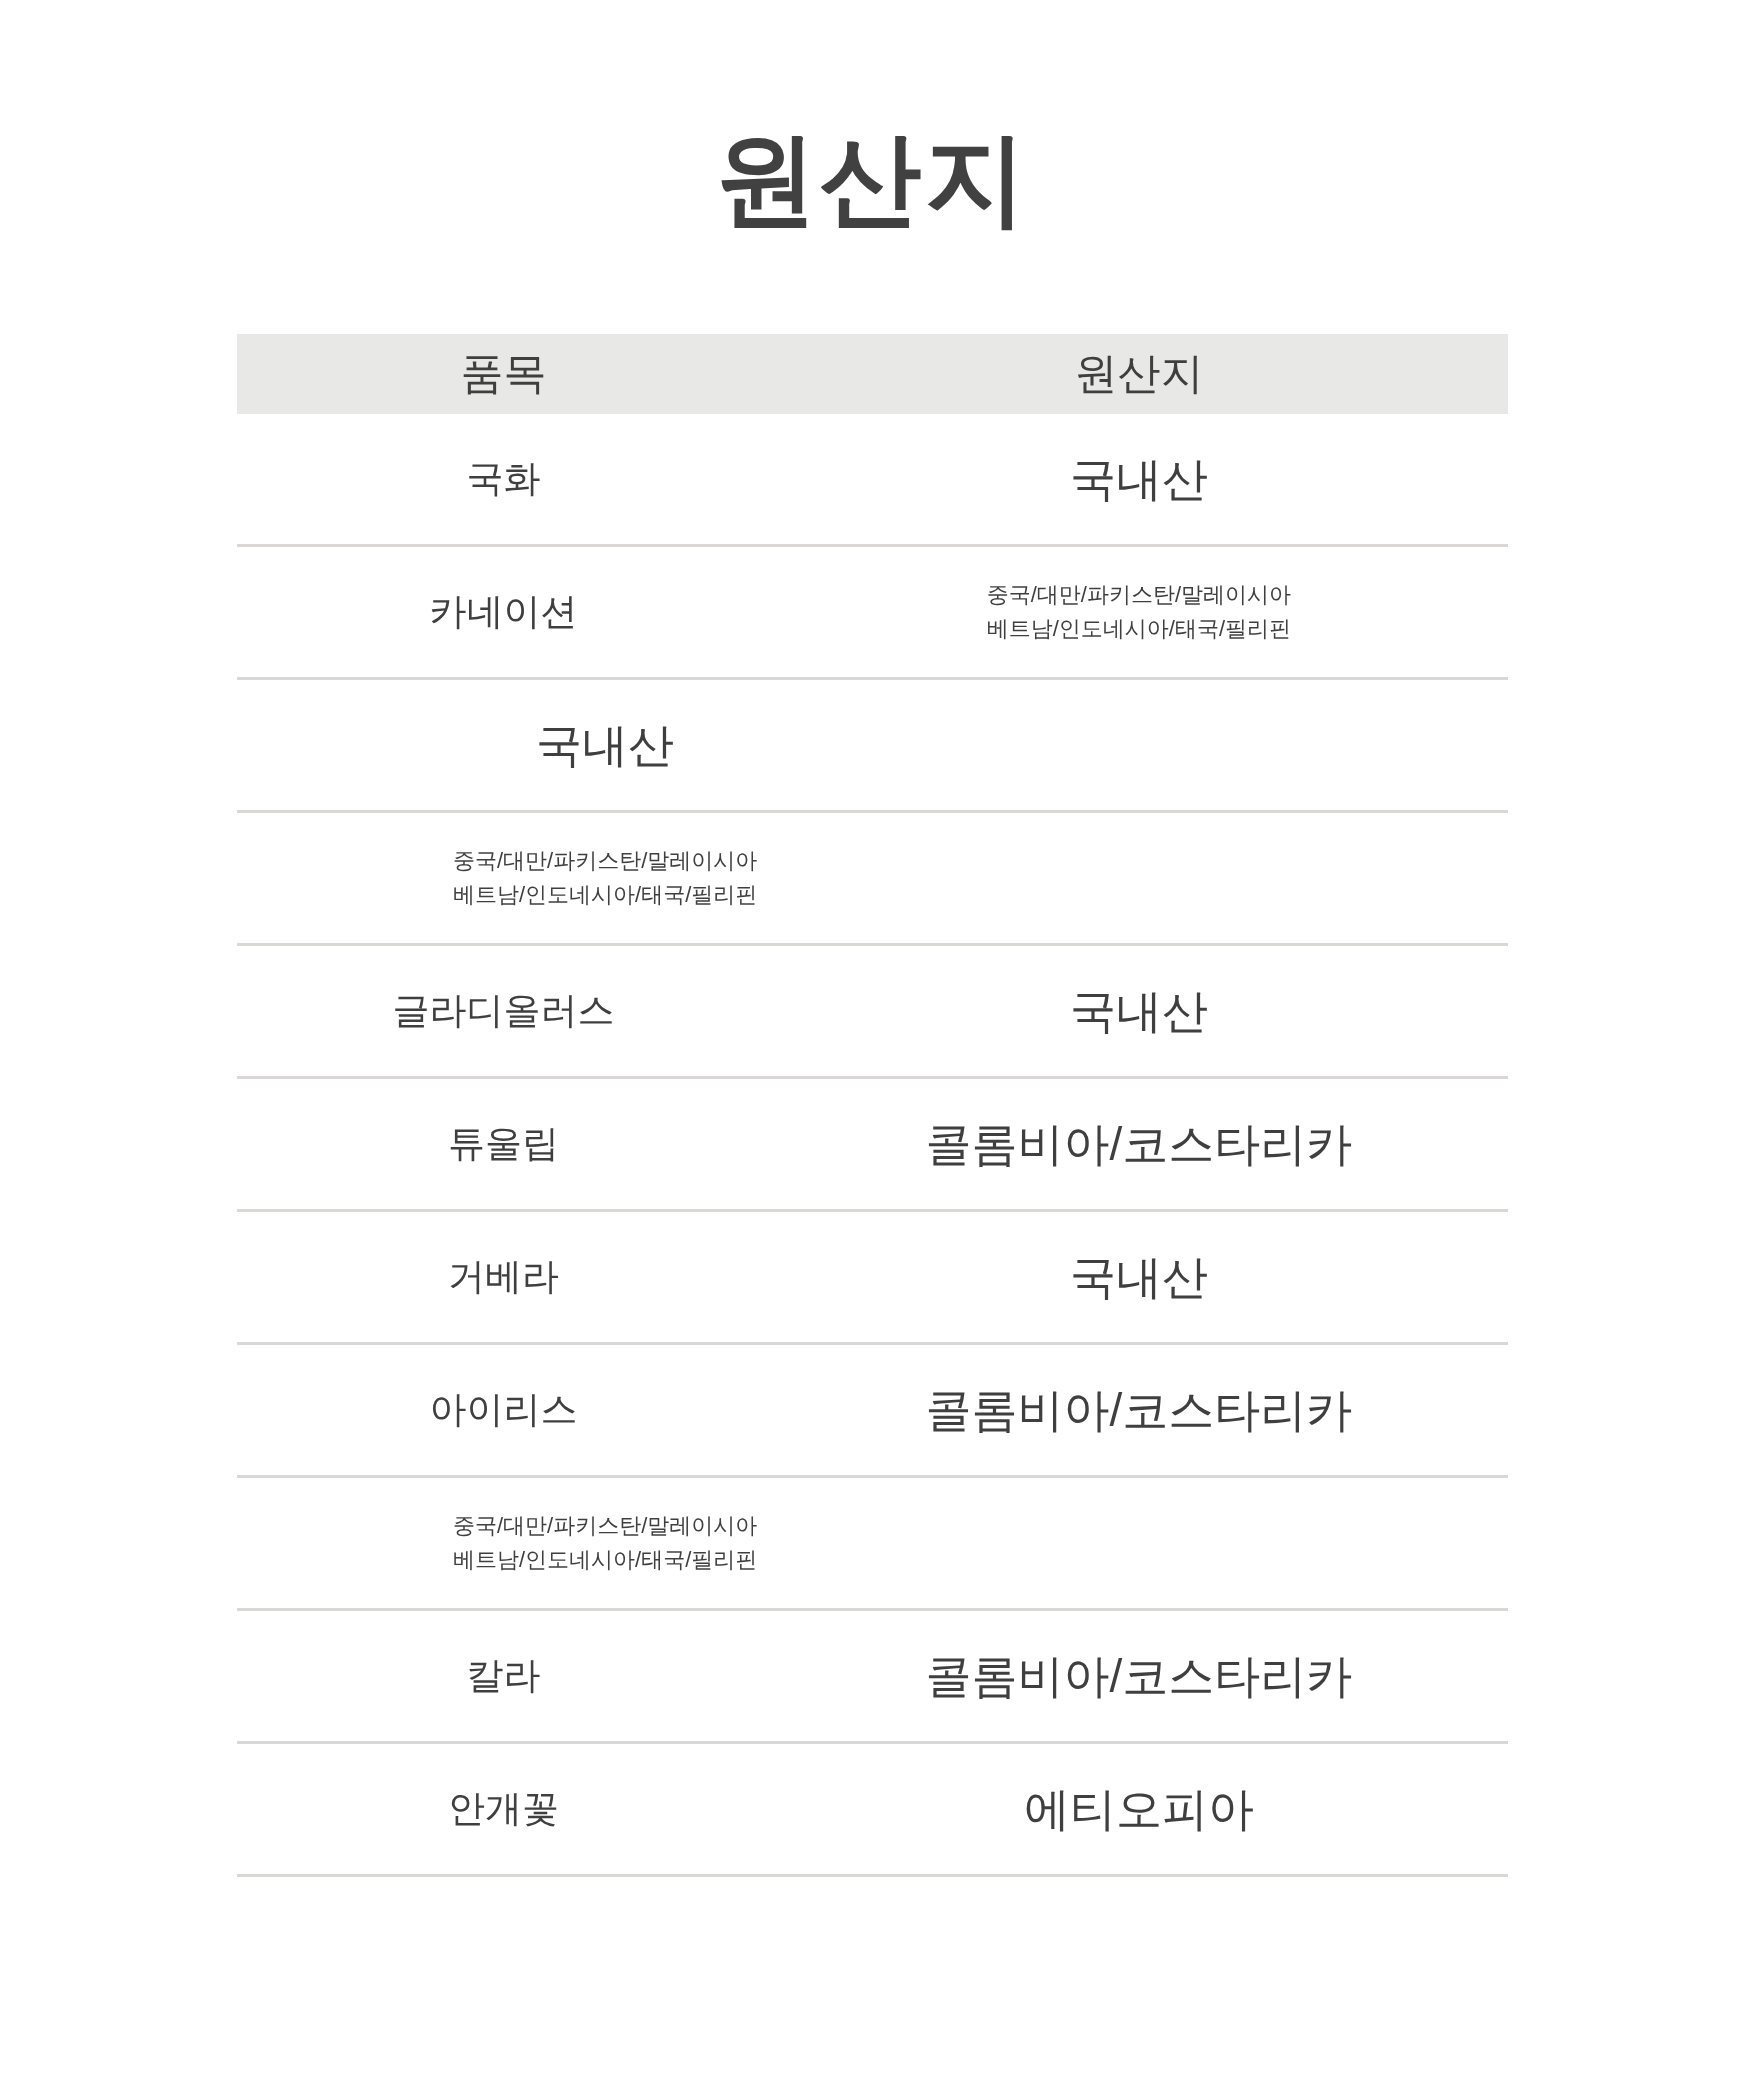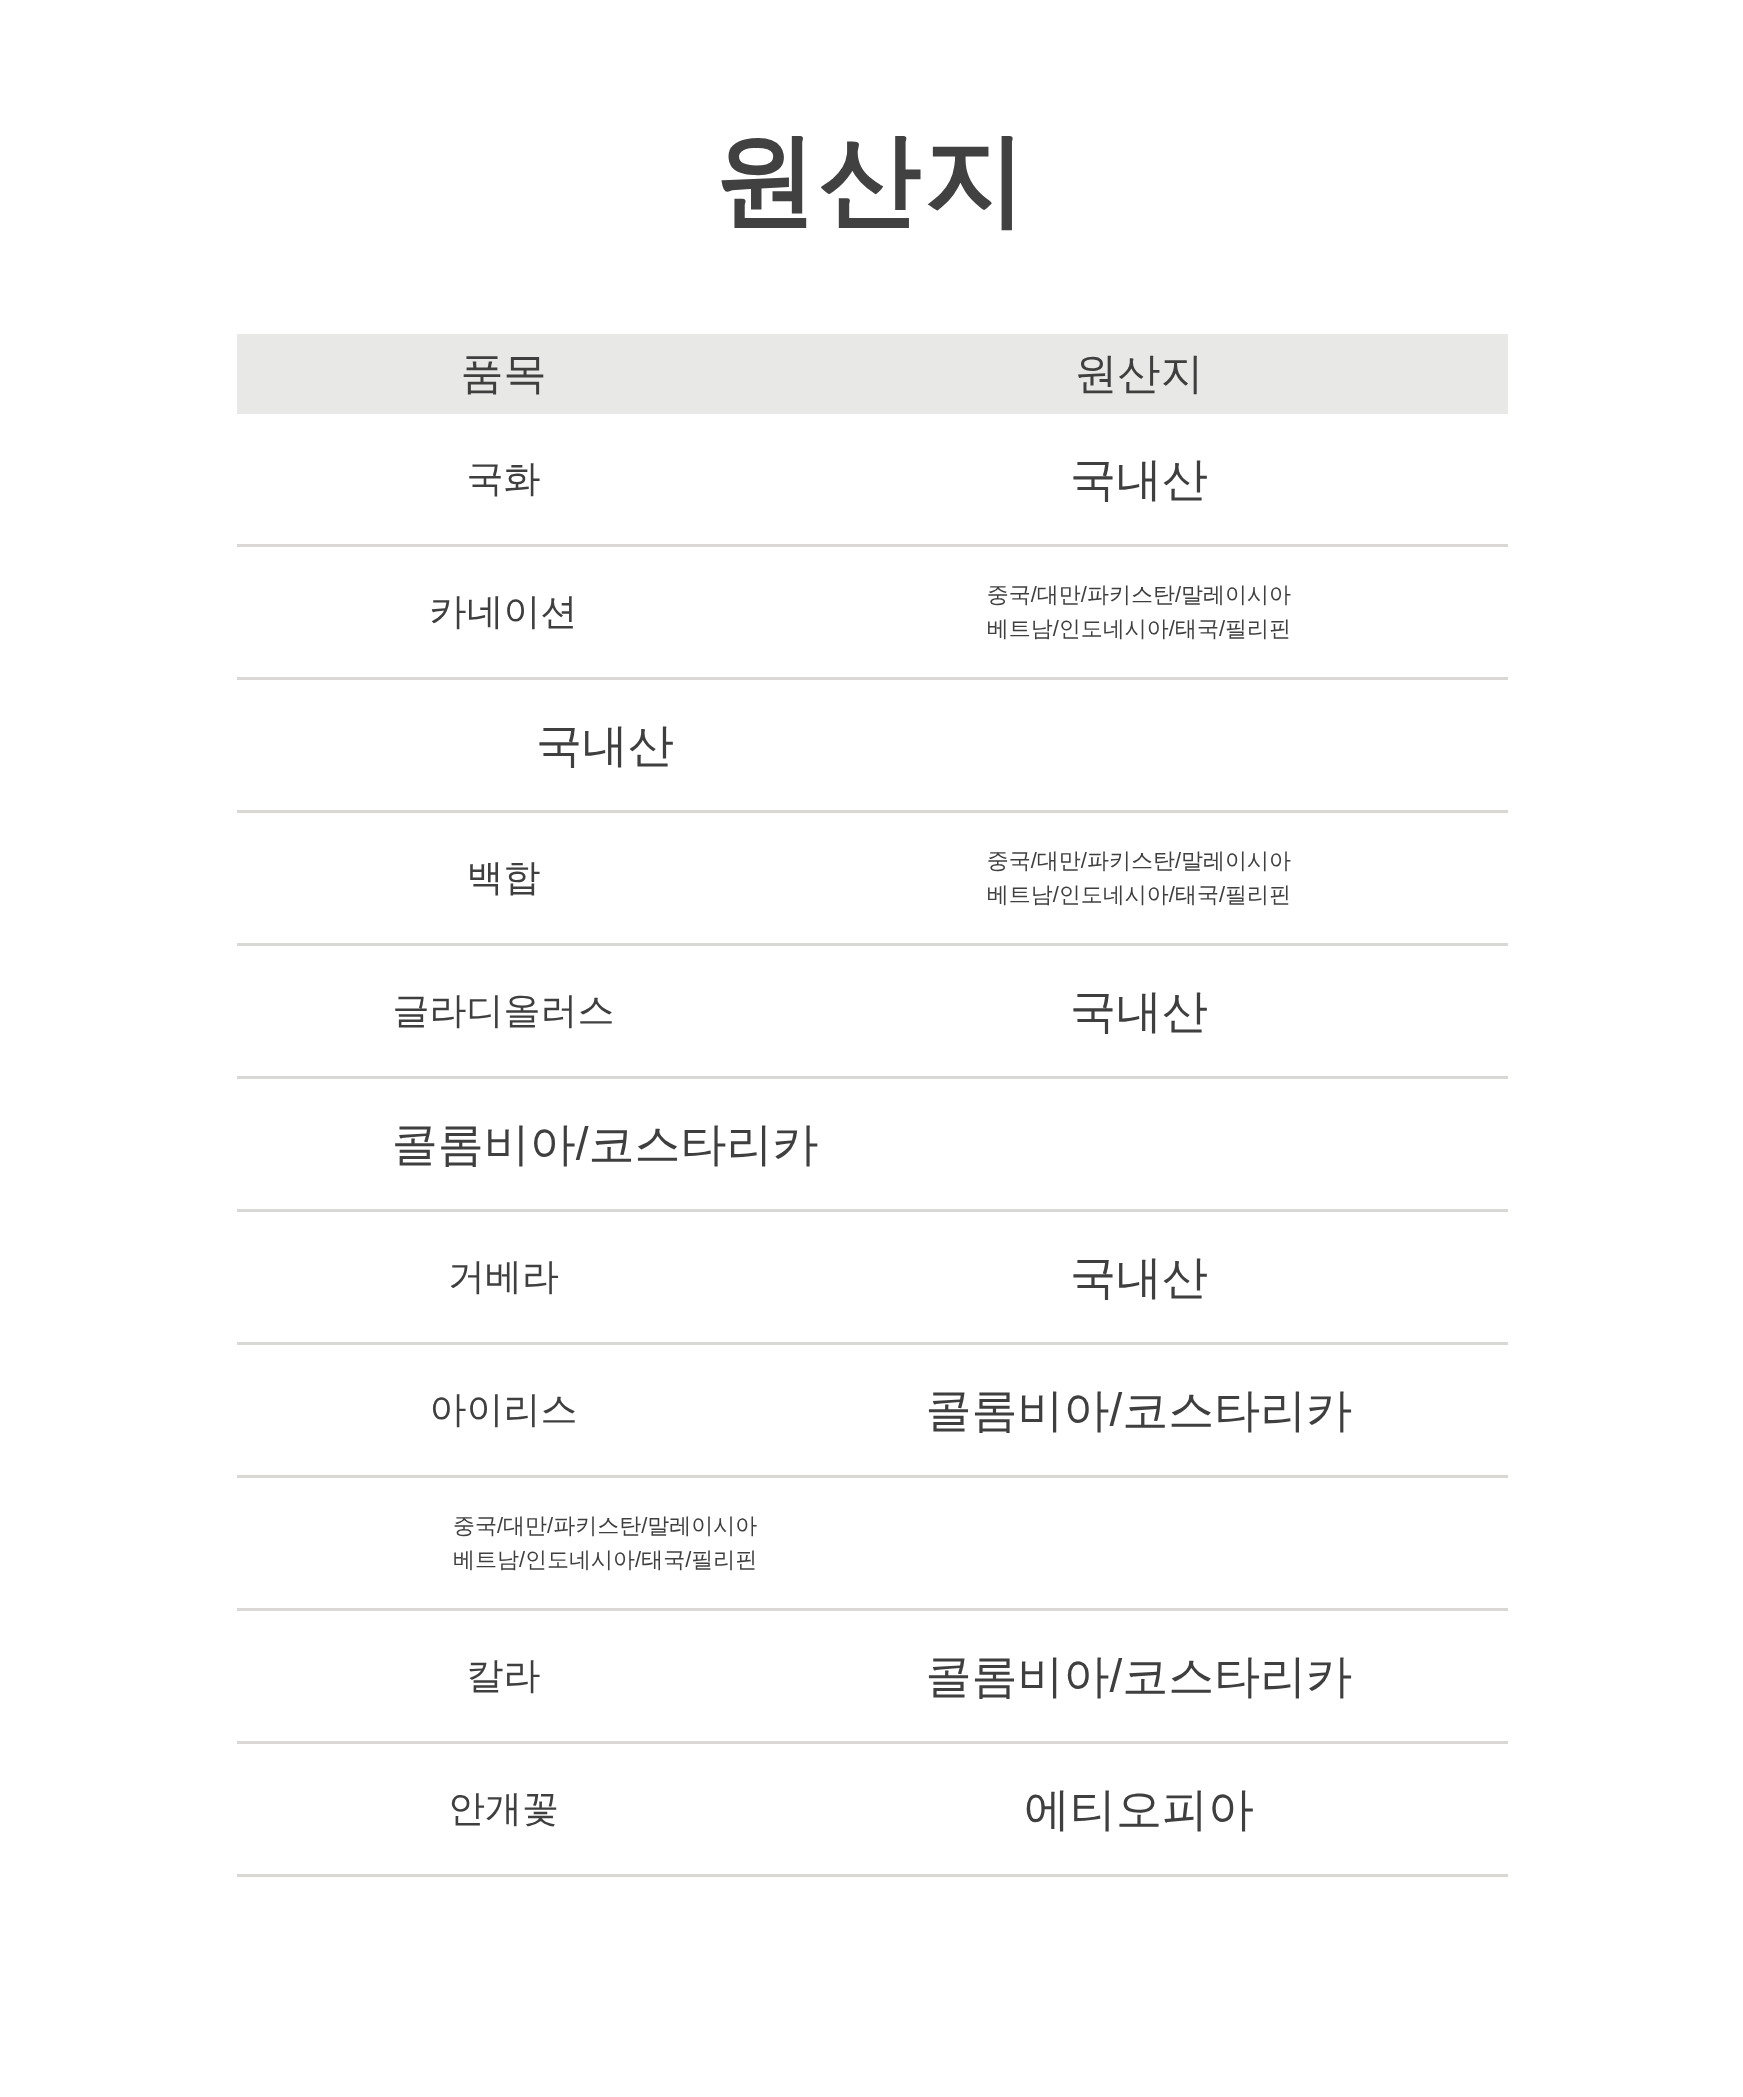--- a/index.html
+++ b/index.html
@@ -107,35 +107,35 @@
           </div>
   </div>
 
   <div class="t-row">
     <div class="cell col-origin origin-value">
             <span class="origin-line">국내산</span>
           </div>
   </div>
 
   <div class="t-row">
-    <div class="cell col-item item-name">백합</div>
     <div class="cell col-origin origin-value multiline">
             <span class="origin-line">중국/대만/파키스탄/말레이시아</span>
             <span class="origin-line">베트남/인도네시아/태국/필리핀</span>
           </div>
   </div>
 
   <div class="t-row">
     <div class="cell col-item item-name">글라디올러스</div>
     <div class="cell col-origin origin-value">
             <span class="origin-line">국내산</span>
           </div>
   </div>
 
   <div class="t-row">
+    <div class="cell col-item item-name">튜울립</div>
     <div class="cell col-origin origin-value">
             <span class="origin-line">콜롬비아/코스타리카</span>
           </div>
   </div>
 
   <div class="t-row">
     <div class="cell col-item item-name">거베라</div>
     <div class="cell col-origin origin-value">
             <span class="origin-line">국내산</span>
           </div>

